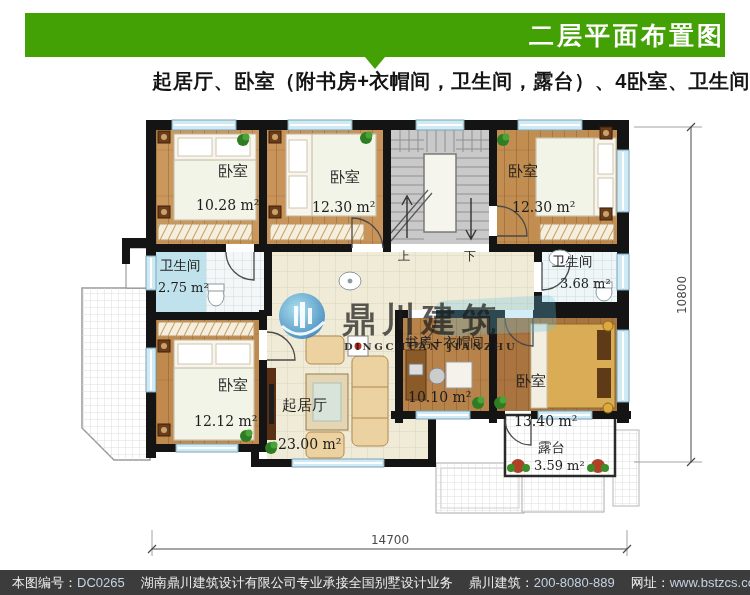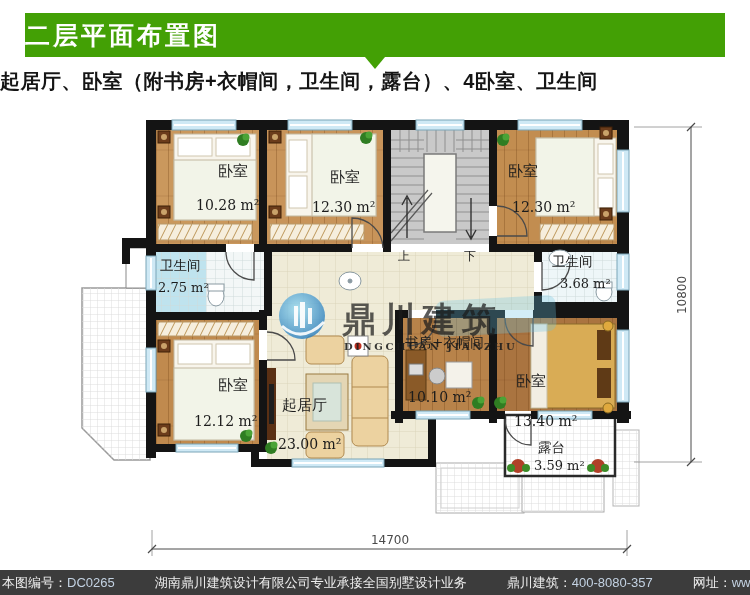--- a/index.html
+++ b/index.html
@@ -1,29 +1,29 @@
 <!DOCTYPE html>
 <html><head>
 <meta charset="utf-8">
 <style>
   html,body{margin:0;padding:0;}
   body{width:750px;height:595px;position:relative;background:#fff;
        font-family:"Liberation Sans","DejaVu Sans",sans-serif;overflow:hidden;}
   .hdr{position:absolute;left:25px;top:13px;width:700px;height:44px;background:#43a005;
-       color:#fff;text-align:left;line-height:44px;font-size:25px;font-weight:bold;letter-spacing:3px;}
+       color:#fff;text-align:right;line-height:44px;font-size:25px;font-weight:bold;letter-spacing:3px;}
   .hdr-tri{position:absolute;left:50%;top:57px;margin-left:-10px;width:0;height:0;
        border-left:10px solid transparent;border-right:10px solid transparent;border-top:12px solid #43a005;}
-  .sub{position:absolute;left:0;top:68px;width:750px;text-align:left;font-size:20px;
+  .sub{position:absolute;left:0;top:68px;width:750px;text-align:right;font-size:20px;
        font-weight:bold;color:#151515;letter-spacing:.5px;}
   .plan-svg{position:absolute;left:0;top:0;width:750px;height:595px;}
   .ftr{position:absolute;left:0;bottom:0;width:750px;height:25px;background:#3c3c3c;
        color:#efefef;font-size:13px;line-height:25px;display:flex;align-items:center;white-space:nowrap;}
-  .ftr .pad{padding-left:2px;text-align:right;}
+  .ftr .pad{padding-left:12px;text-align:right;}
   .ftr .v{color:#c3d2e2;text-align:right;}
-  .ftr .gap{margin-left:40px;}
+  .ftr .gap{margin-left:16px;}
   text{font-family:"DejaVu Serif","Liberation Serif",serif;fill:#1c1c1c;}
   .dimtxt{font-family:"DejaVu Sans",sans-serif;fill:#4a4a4a;}
 </style>
 </head>
 <body>
 
 <div class="hdr">二层平面布置图</div>
 <div class="hdr-tri"></div>
 <div class="sub">起居厅、卧室（附书房+衣帽间，卫生间，露台）、4卧室、卫生间</div>
 
@@ -391,16 +391,16 @@
     <path d="M687 131L695 123M687 466L695 458" stroke="#4a4a4a" stroke-width="1.2"></path>
     <text x="686" y="295" class="dimtxt" font-size="12" text-anchor="middle" transform="rotate(-90 686 295)" stroke="#fff" stroke-width="4" paint-order="stroke">10800</text>
   </g>
 </svg>
 
 <div class="ftr">
   <span class="pad">本图编号：</span>
     <span class="v">DC0265</span>
   <span class="gap">湖南鼎川建筑设计有限公司专业承接全国别墅设计业务</span>
   <span class="gap">鼎川建筑：</span>
-    <span class="v">400-8080-357</span>
+    <span class="v">200-8080-889</span>
   <span class="gap">网址：</span>
     <span class="v">www.bstzcs.com</span>
 </div>
 
 </body></html>

